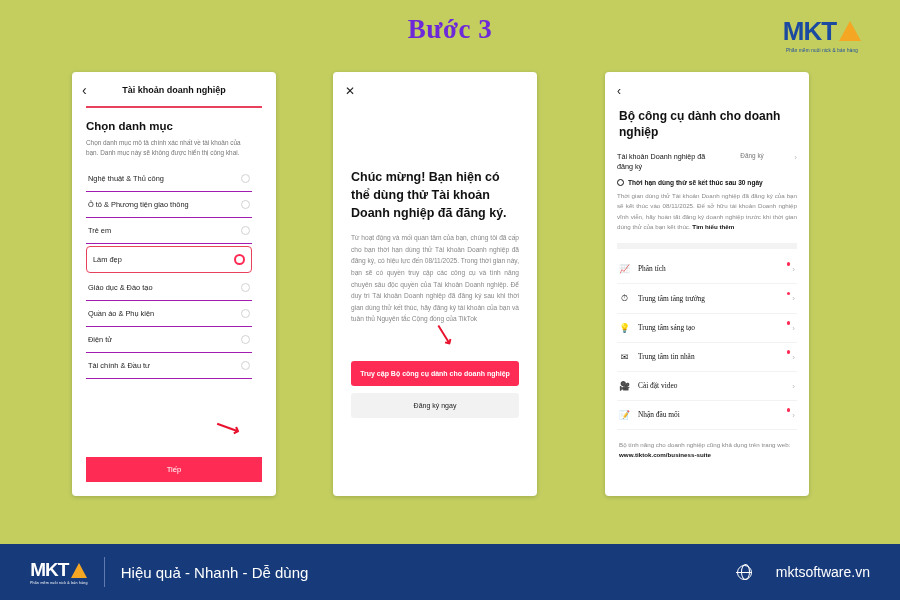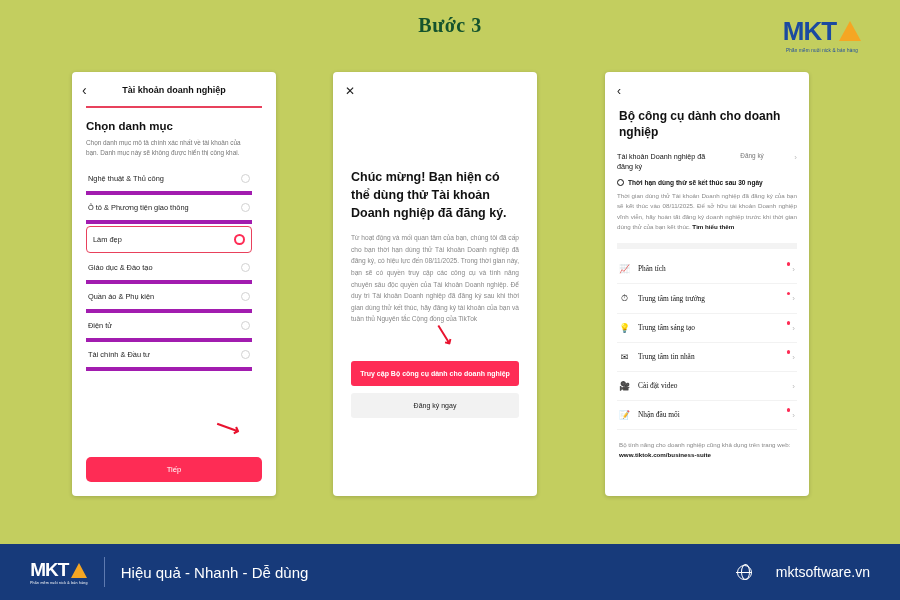--- a/index.html
+++ b/index.html
@@ -12,22 +12,22 @@
     position: relative;
   }
 
   
   .page-title {
     position: absolute;
     top: 14px; left: 0; right: 0;
     text-align: center;
     font-family: "Liberation Serif", serif;
     font-weight: bold;
-    font-size: 20px;
-    color: #14532d;
+    font-size: 27px;
+    color: #6d28d9;
     letter-spacing: .5px;
   }
 
   .brand-logo {
     position: absolute;
     top: 18px; right: 30px;
     width: 96px; height: 52px;
     text-align: center;
   }
   .brand-logo .mark { display:flex; align-items:center; justify-content:center; gap:3px; }
@@ -78,21 +78,21 @@
   .p1-h {
     font-size: 11.5px; font-weight: bold; color: #111; margin-bottom: 6px;
   }
   .p1-sub {
     font-size: 6.4px; color: #777; line-height: 1.55; margin-bottom: 8px;
   }
   .cat-list { margin-top: 2px; }
   .cat-row {
     display: flex; align-items: center; justify-content: space-between;
     padding: 8px 2px;
-    border-bottom: 4px solid #a21caf;
+    border-bottom: 1px solid #a21caf;
     font-size: 7.4px; color: #222;
   }
   .radio {
     width: 9px; height: 9px; border-radius: 50%;
     border: 1px solid #d2d2d2; background: #fff;
     flex: 0 0 auto;
   }
   .cat-row.selected {
     border: 1.6px solid #e8415c;
     border-radius: 4px;
@@ -100,21 +100,21 @@
     margin: 2px 0;
   }
   .cat-row.selected .radio {
     border: 2.5px solid #fe2c55; background: #fff;
     width: 11px; height: 11px;
   }
   .p1-cta {
     position: absolute; left: 14px; right: 14px; bottom: 14px;
     background: #fe2c55; color: #fff;
     text-align: center; font-size: 7.6px;
-    border-radius: 5px; padding: 8px 0;
+    border-radius: 0; padding: 8px 0;
   }
   .arrow-red {
     position: absolute;
     color: #e8132f;
     font-weight: bold;
   }
 
   
   .p2-top { padding: 12px 12px 0 12px; font-size: 12px; color: #222; }
   .p2-body { padding: 34px 18px 0 18px; }
@@ -251,20 +251,24 @@
 
     <div class="cat-list">
       <div class="cat-row">
         <span>Nghệ thuật &amp; Thủ công</span>
         <span class="radio"></span>
       </div>
       <div class="cat-row">
         <span>Ô tô &amp; Phương tiện giao thông</span>
         <span class="radio"></span>
       </div>
+      <div class="cat-row">
+        <span>Trẻ em</span>
+        <span class="radio"></span>
+      </div>
       <div class="cat-row selected">
         <span>Làm đẹp</span>
         <span class="radio"></span>
       </div>
       <div class="cat-row">
         <span>Giáo dục &amp; Đào tạo</span>
         <span class="radio"></span>
       </div>
       <div class="cat-row">
         <span>Quần áo &amp; Phụ kiện</span>

